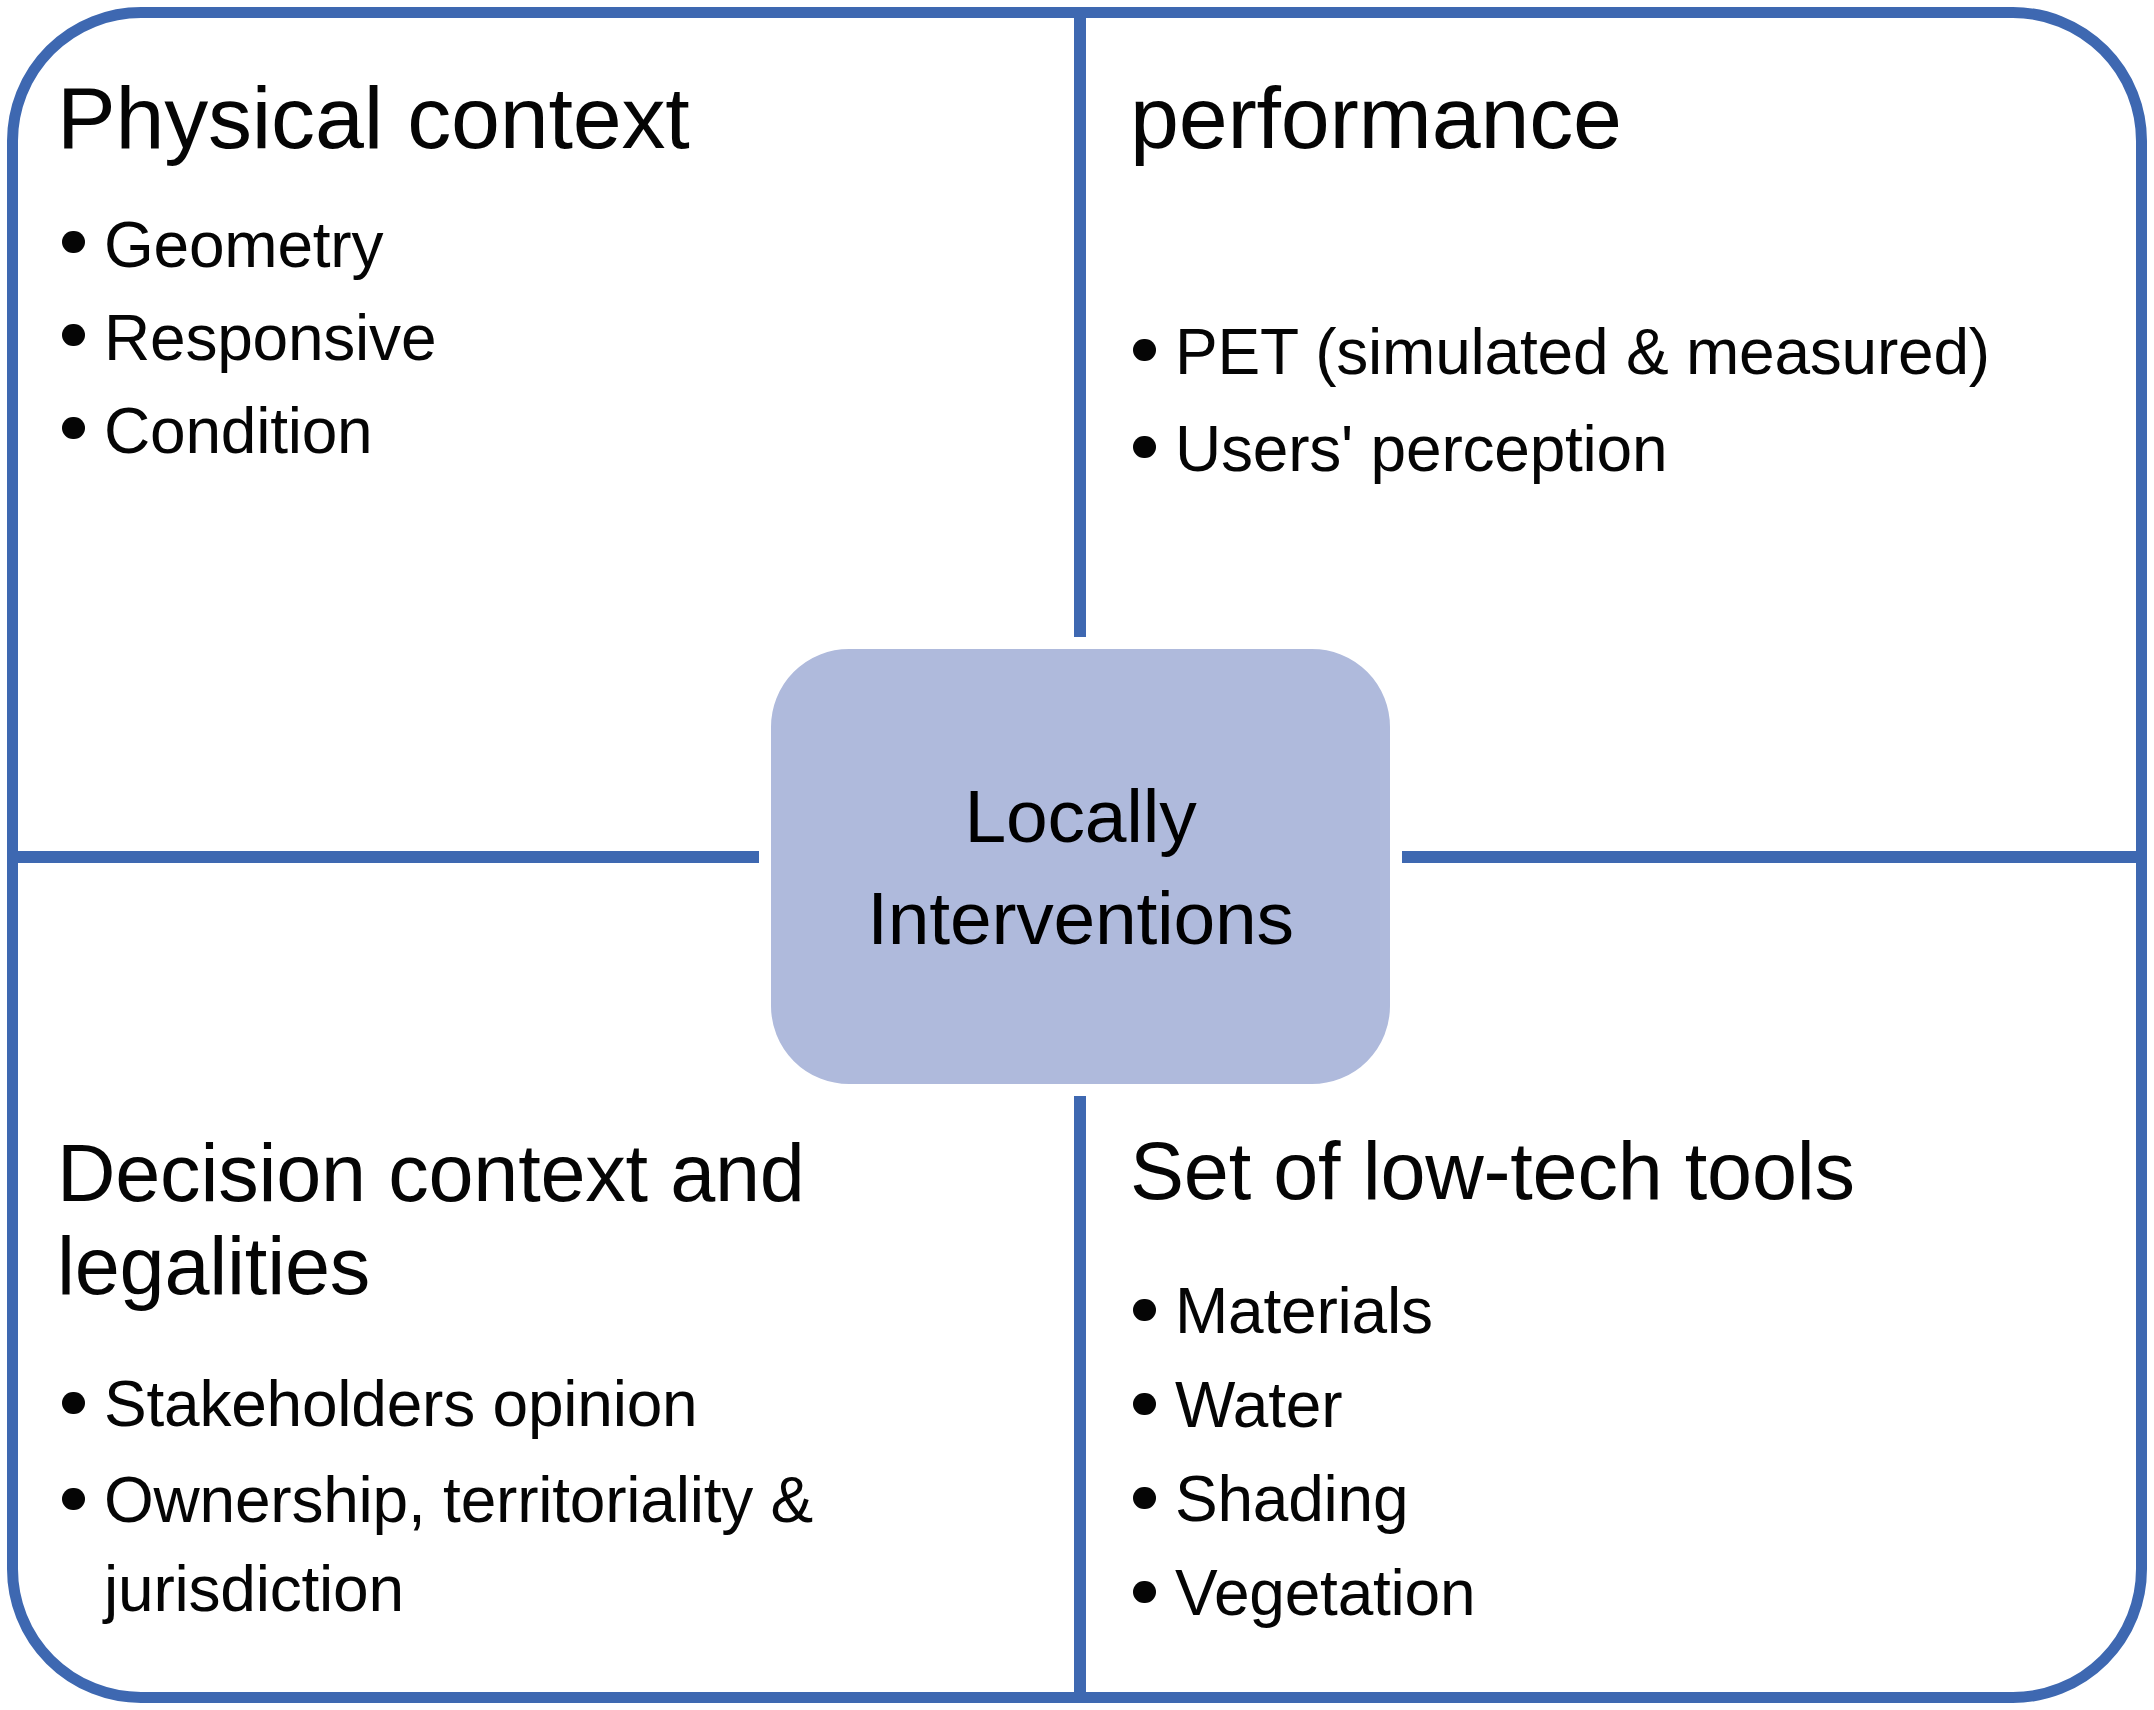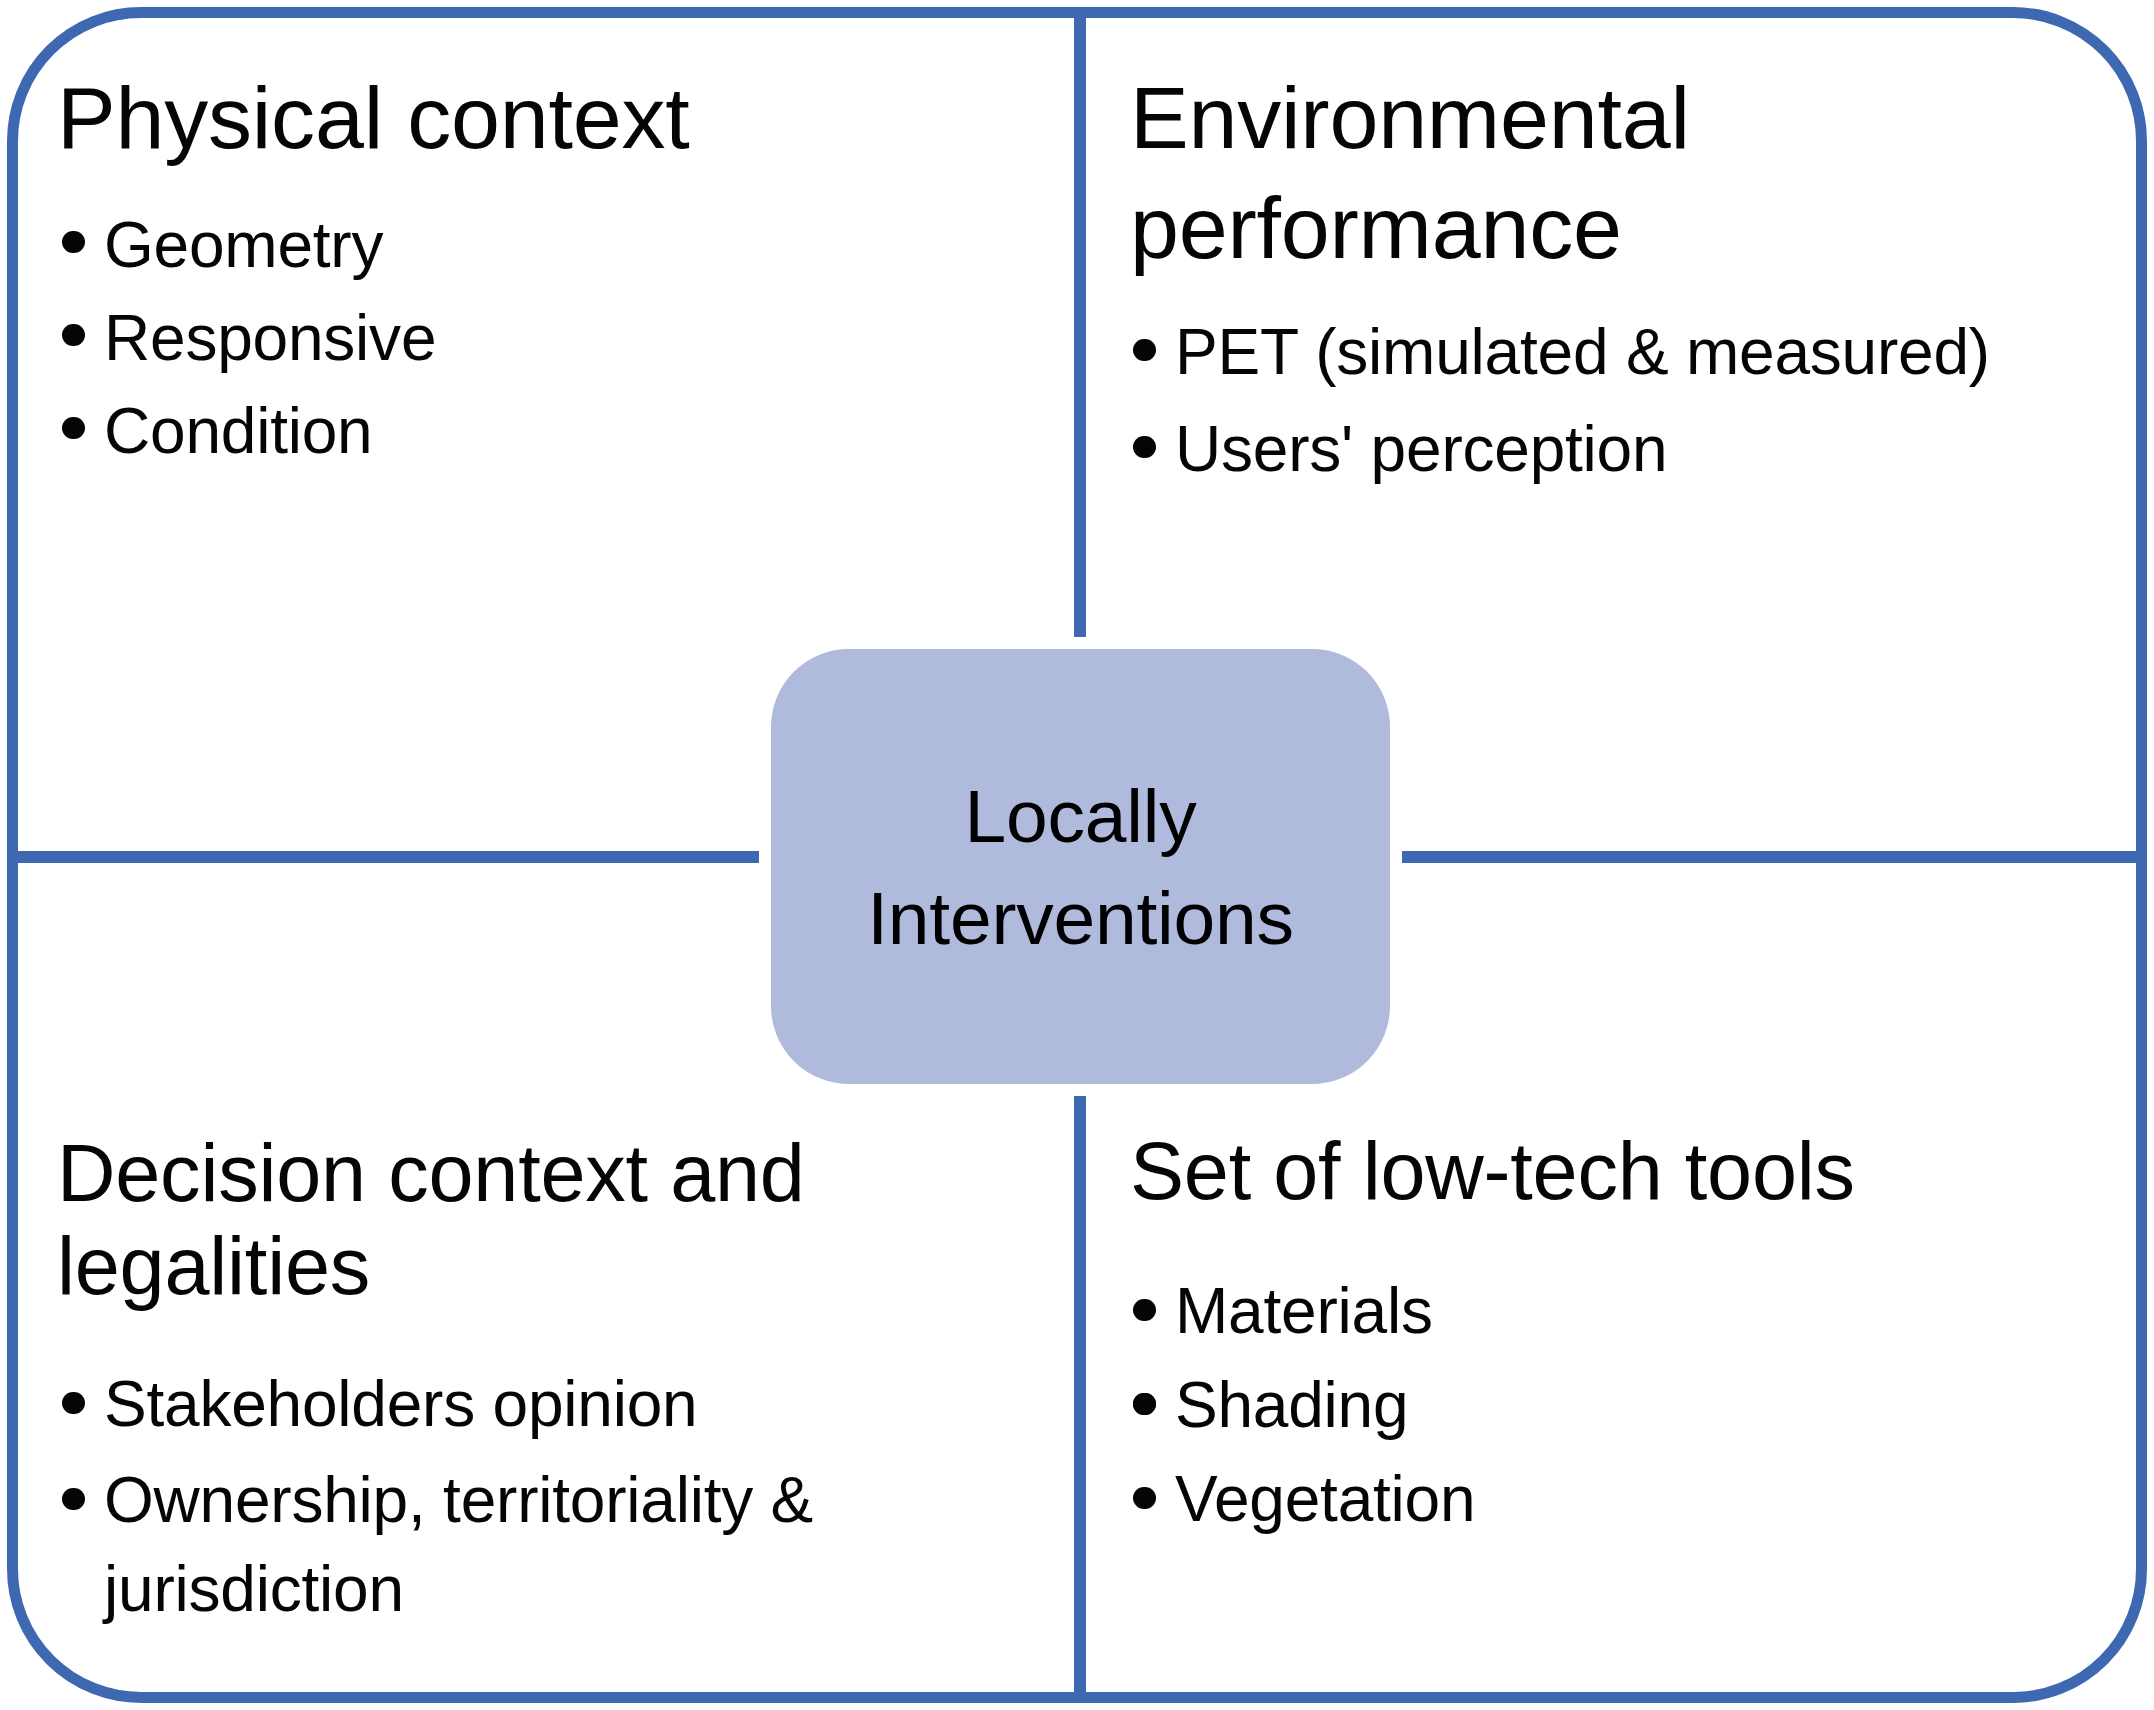--- a/index.html
+++ b/index.html
@@ -81,21 +81,20 @@
     <span class="dot"></span>
     <span class="bl">Responsive</span>
   </li>
   <li>
     <span class="dot"></span>
     <span class="bl">Condition</span>
   </li>
 </ul>
 
 <div class="q-title t-tr">
-  <span>Environmental</span>
   <span>performance</span>
 </div>
 <ul class="q-list list-tr">
   <li>
     <span class="dot"></span>
     <span class="bl">PET (simulated &amp; measured)</span>
   </li>
   <li>
     <span class="dot"></span>
     <span class="bl">Users' perception</span>
@@ -121,20 +120,21 @@
 <div class="q-title bottom t-br">
   <span>Set of low-tech tools</span>
 </div>
 <ul class="q-list list-br">
   <li>
     <span class="dot"></span>
     <span class="bl">Materials</span>
   </li>
   <li>
     <span class="dot"></span>
+    <span class="bl">Water</span>
   </li>
   <li>
     <span class="dot"></span>
     <span class="bl">Shading</span>
   </li>
   <li>
     <span class="dot"></span>
     <span class="bl">Vegetation</span>
   </li>
 </ul>

